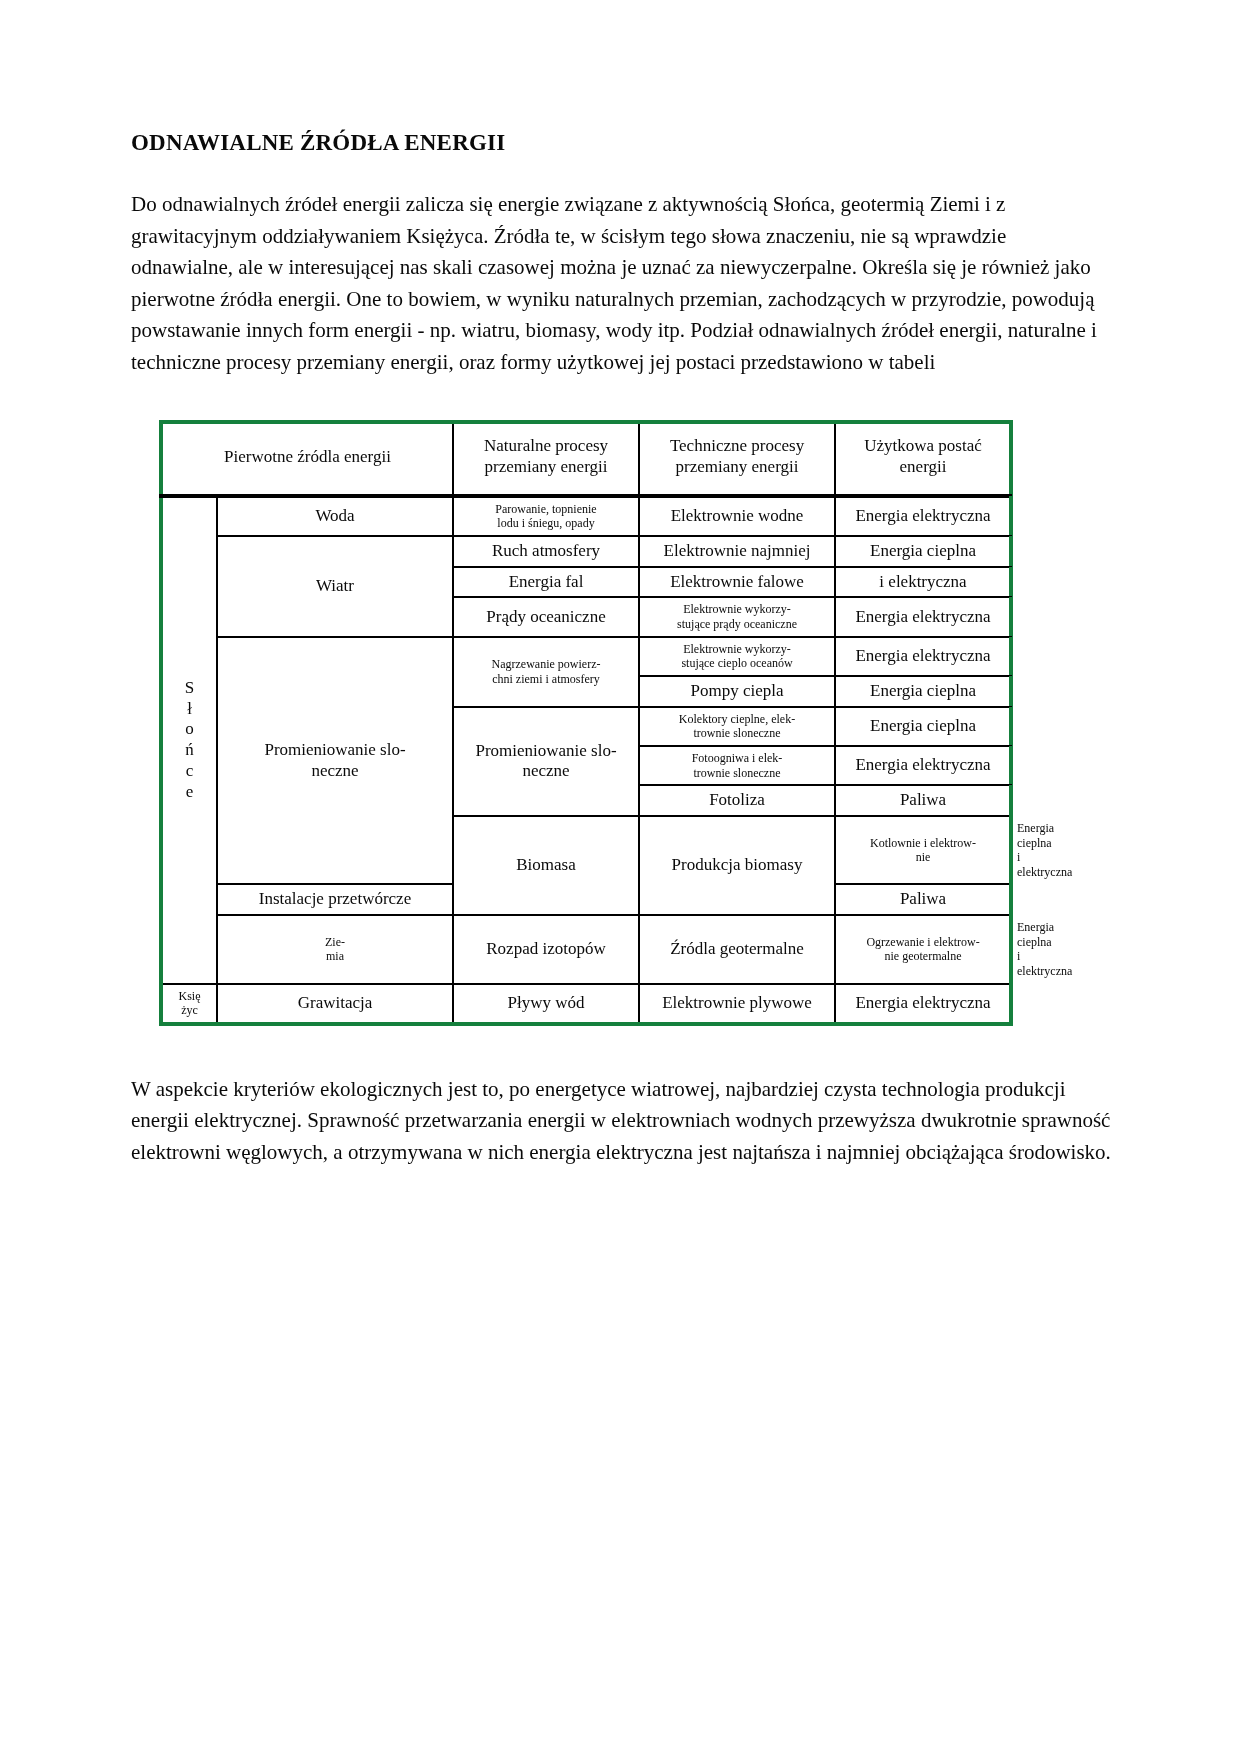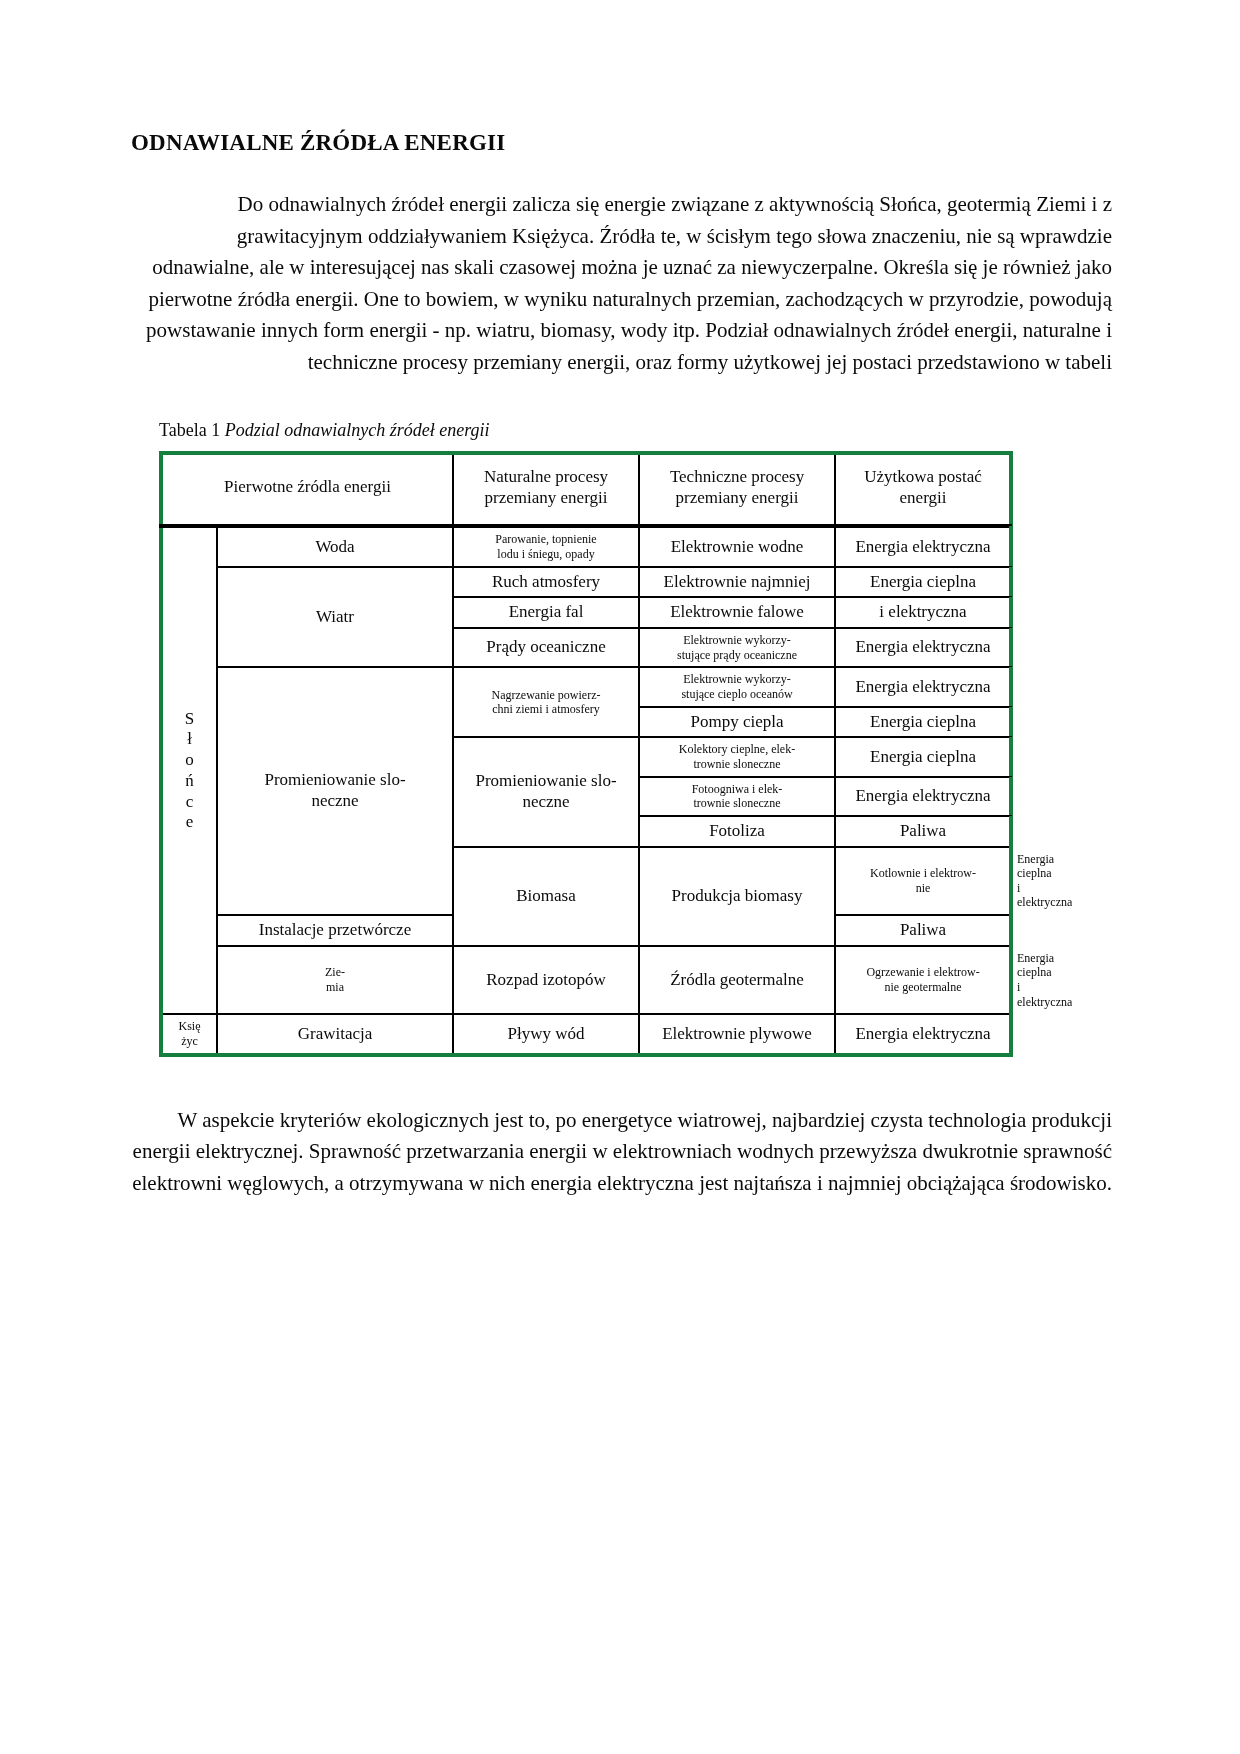--- a/index.html
+++ b/index.html
@@ -31,21 +31,21 @@
   .section-heading {
     font-size: 21px;
     font-weight: bold;
     margin: 0 0 2px 0;
     line-height: 1.35;
   }
   .body-par {
     font-size: 21px;
     line-height: 31.5px;
     margin: 0;
-    text-align: right;
+    text-align: left;
   }
 
   
   .table-block {
     margin-top: 42px;
     padding-left: 28px;
   }
   .table-caption {
     font-size: 18px;
     line-height: 1.2;
@@ -110,23 +110,20 @@
 </head>
 <body>
 
 <div class="page">
 
   <h1 class="doc-title">ODNAWIALNE ŹRÓDŁA ENERGII</h1>
 
   <p class="body-par">Do odnawialnych źródeł energii zalicza się energie związane z aktywnością Słońca, geotermią Ziemi i z grawitacyjnym oddziaływaniem Księżyca. Źródła te, w ścisłym tego słowa znaczeniu, nie są wprawdzie odnawialne, ale w interesującej nas skali czasowej można je uznać za niewyczerpalne. Określa się je również jako pierwotne źródła energii. One to bowiem, w wyniku naturalnych przemian, zachodzących w przyrodzie, powodują powstawanie innych form energii - np. wiatru, biomasy, wody itp. Podział odnawialnych źródeł energii, naturalne i techniczne procesy przemiany energii, oraz formy użytkowej jej postaci przedstawiono w tabeli</p>
 
   <div class="table-block">
-    <div class="table-caption">
-      <span>Tabela 1 </span><span class="cap-em">Podzial odnawialnych źródeł energii</span>
-    </div>
 
     <table class="energy-table">
       <colgroup>
         <col class="col-a">
           <col class="col-b">
           <col class="col-c">
           <col class="col-d">
           <col class="col-e">
       </colgroup>
       <thead>

